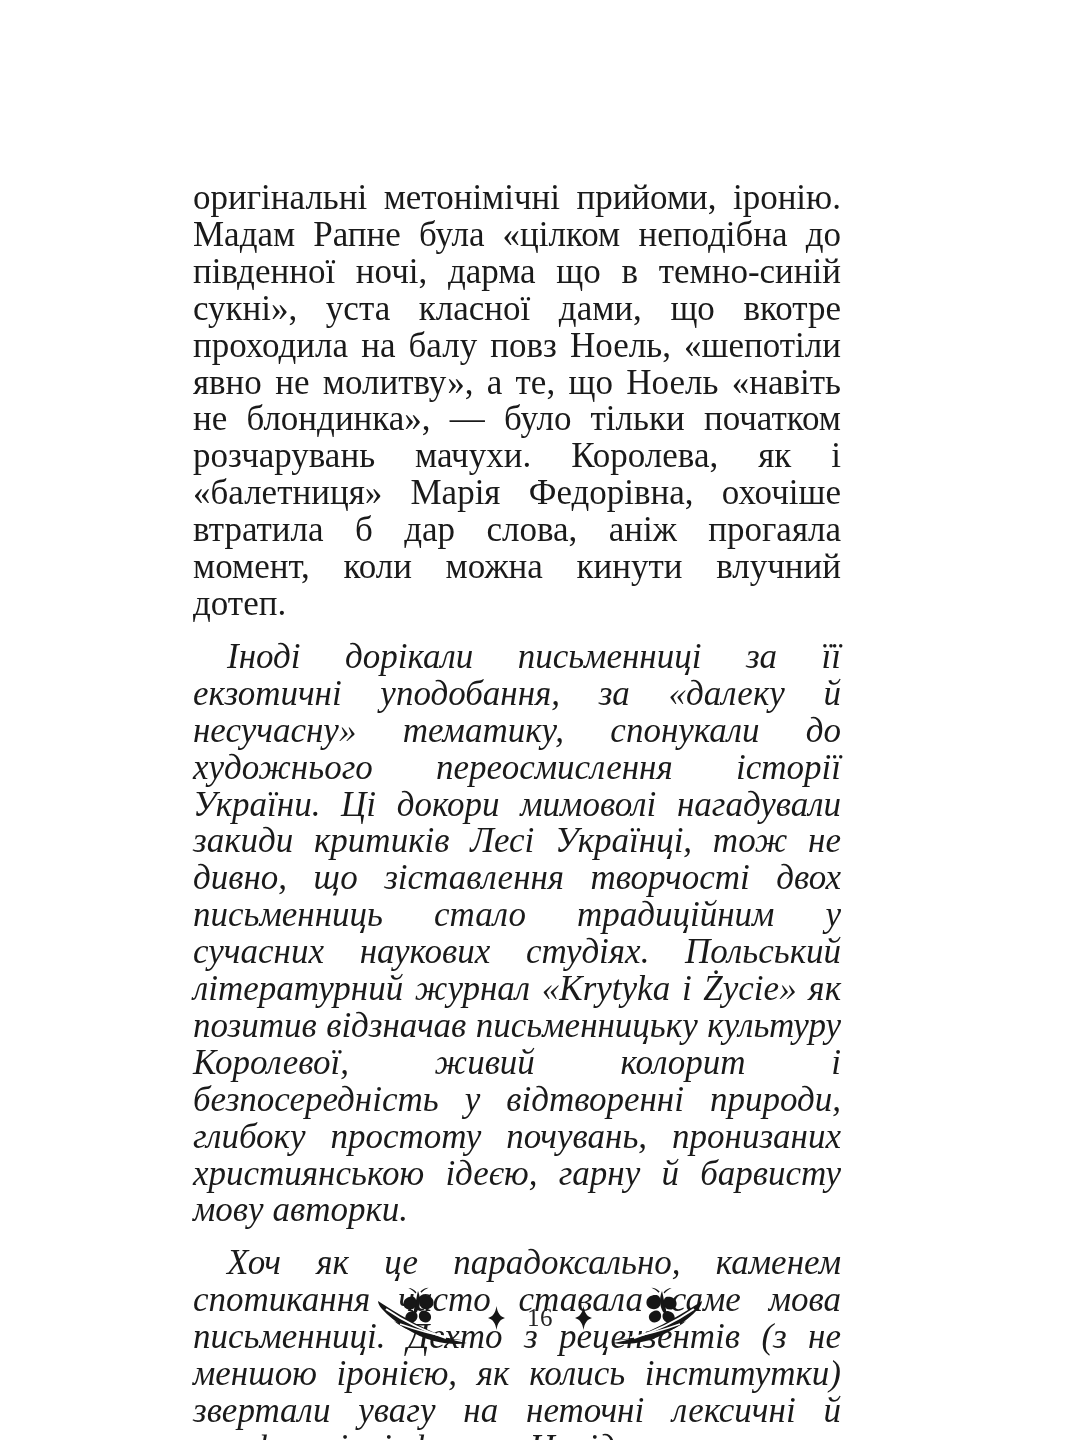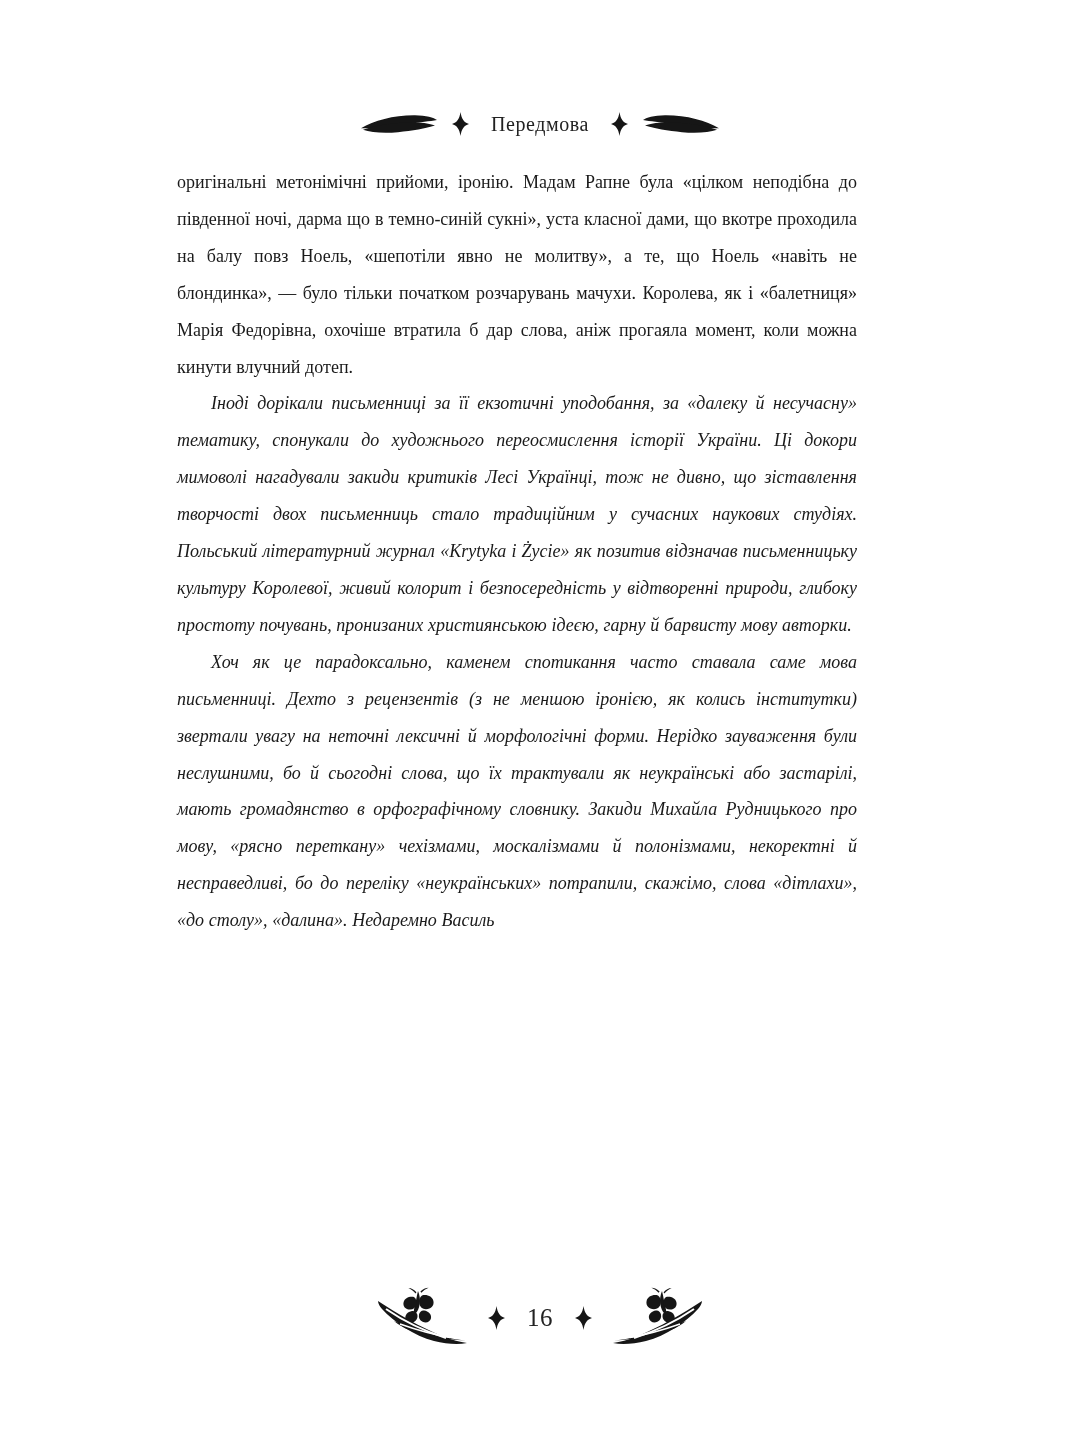--- a/index.html
+++ b/index.html
@@ -61,22 +61,22 @@
   }
 
   
   .textblock {
     position: absolute;
     left: 177px;
     top: 164px;
     width: 680px;
   }
   .para {
-    margin: 0;
-    font-size: 18px;
+    margin: 16px;
+    font-size: 35px;
     line-height: 36.9px;
     text-align: justify;
     text-justify: inter-word;
     text-indent: 0;
     hyphens: manual;
     word-spacing: 0.2px;
   }
   .para + .para { text-indent: 34px; font-style: italic; }
 
   
@@ -104,57 +104,20 @@
     width: 96px;
     height: 62px;
   }
   .flower-orn.flip { transform: scaleX(-1); }
 </style>
 </head>
 <body>
 
 <div class="page">
 
-  <div class="running-head">
-
-    <span class="orn-wrap">
-      <svg class="leaf-orn" viewBox="0 0 78 22" xmlns="http://www.w3.org/2000/svg" aria-hidden="true">
-        <path d="M1 15.2 C14 7.4, 34 2.0, 55 2.2 C66 2.4, 74 4.6, 77 7.0
-                 C70 8.2, 60 9.4, 49 11.0 C33 13.4, 15 15.6, 1 15.2 Z" fill="#161616"></path>
-        <path d="M3 16.8 C16 12.4, 36 9.2, 55 9.6 C64 9.8, 71 11.0, 75 12.6
-                 C66 15.4, 52 18.0, 38 19.2 C24 20.4, 11 19.6, 3 16.8 Z" fill="#161616"></path>
-      </svg>
-    </span>
-
-    <span class="orn-wrap">
-      <svg class="diamond" viewBox="0 0 17 24" xmlns="http://www.w3.org/2000/svg" aria-hidden="true">
-        <path d="M8.5 0 C9.6 7.0, 12.0 10.6, 17 12 C12.0 13.4, 9.6 17.0, 8.5 24
-                 C7.4 17.0, 5.0 13.4, 0 12 C5.0 10.6, 7.4 7.0, 8.5 0 Z" fill="#161616"></path>
-      </svg>
-    </span>
-
-    <span class="rh-title">Передмова</span>
-
-    <span class="orn-wrap">
-      <svg class="diamond" viewBox="0 0 17 24" xmlns="http://www.w3.org/2000/svg" aria-hidden="true">
-        <path d="M8.5 0 C9.6 7.0, 12.0 10.6, 17 12 C12.0 13.4, 9.6 17.0, 8.5 24
-                 C7.4 17.0, 5.0 13.4, 0 12 C5.0 10.6, 7.4 7.0, 8.5 0 Z" fill="#161616"></path>
-      </svg>
-    </span>
-
-    <span class="orn-wrap">
-      <svg class="leaf-orn flip" viewBox="0 0 78 22" xmlns="http://www.w3.org/2000/svg" aria-hidden="true">
-        <path d="M1 15.2 C14 7.4, 34 2.0, 55 2.2 C66 2.4, 74 4.6, 77 7.0
-                 C70 8.2, 60 9.4, 49 11.0 C33 13.4, 15 15.6, 1 15.2 Z" fill="#161616"></path>
-        <path d="M3 16.8 C16 12.4, 36 9.2, 55 9.6 C64 9.8, 71 11.0, 75 12.6
-                 C66 15.4, 52 18.0, 38 19.2 C24 20.4, 11 19.6, 3 16.8 Z" fill="#161616"></path>
-      </svg>
-    </span>
-
-  </div>
 
   <div class="textblock">
     <p class="para">оригінальні метонімічні прийоми, іронію. Мадам Рапне була «цілком неподібна до південної ночі, дарма що в тем­но-синій сукні», уста класної дами, що вкотре проходила на балу повз Ноель, «шепотіли явно не молитву», а те, що Ноель «навіть не блондинка», — було тільки початком розчарувань мачухи. Королева, як і «балетниця» Марія Федорівна, охочіше втратила б дар слова, аніж прогаяла момент, коли можна кинути влучний дотеп.</p>
     <p class="para">Іноді дорікали письменниці за її екзотичні уподо­бання, за «далеку й несучасну» тематику, спонукали до художнього переосмислення історії України. Ці докори мимоволі нагадували закиди критиків Лесі Українці, тож не дивно, що зіставлення творчості двох письмен­ниць стало традиційним у сучасних наукових студіях. Польський літературний журнал «Krytyka i Życie» як по­зитив відзначав письменницьку культуру Королевої, живий колорит і безпосередність у відтворенні природи, глибоку простоту почувань, пронизаних християнською ідеєю, гарну й барвисту мову авторки.</p>
     <p class="para">Хоч як це парадоксально, каменем спотикання часто ставала саме мова письменниці. Дехто з рецензентів (з не меншою іронією, як колись інститутки) звертали увагу на неточні лексичні й морфологічні форми. Нерідко зауваження були неслушними, бо й сьогодні слова, що їх трактували як неукраїнські або застарілі, мають гро­мадянство в орфографічному словнику. Закиди Михай­ла Рудницького про мову, «рясно переткану» чехізмами, москалізмами й полонізмами, некоректні й несправед­ливі, бо до переліку «неукраїнських» потрапили, скажімо, слова «дітлахи», «до столу», «далина». Недаремно Василь</p>
   </div>
 
   <div class="folio">
 
     <span class="orn-wrap">

